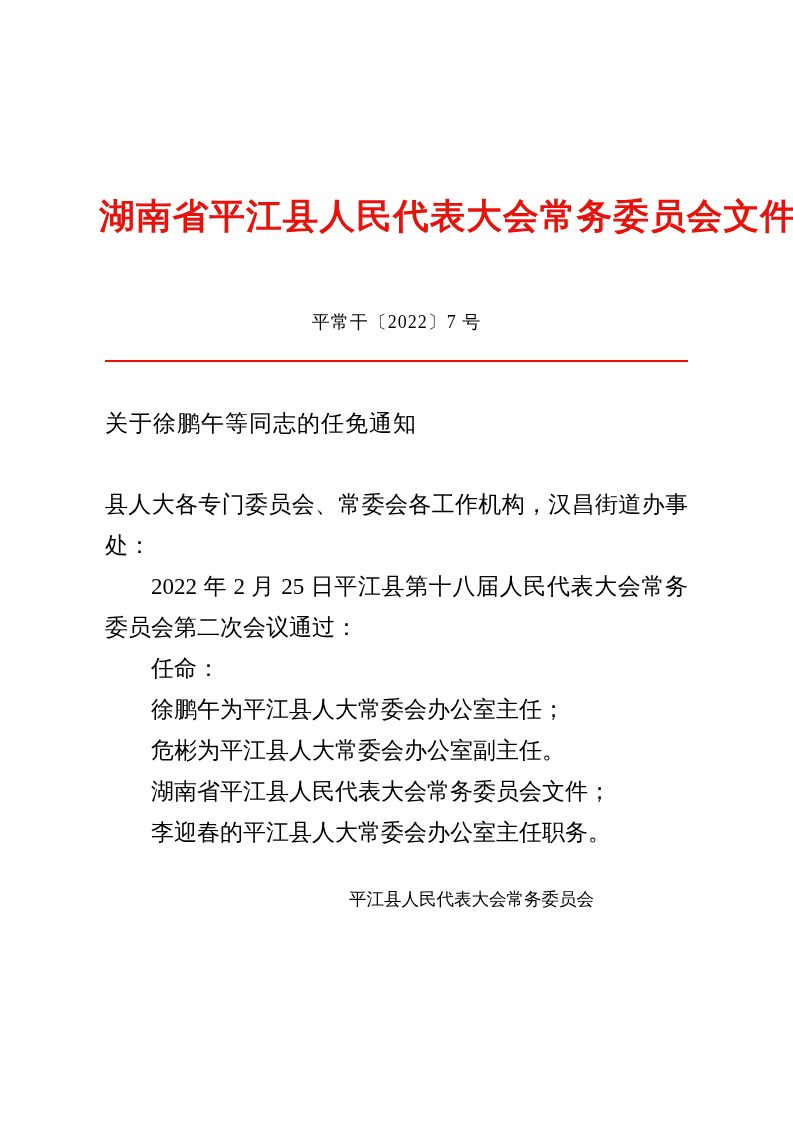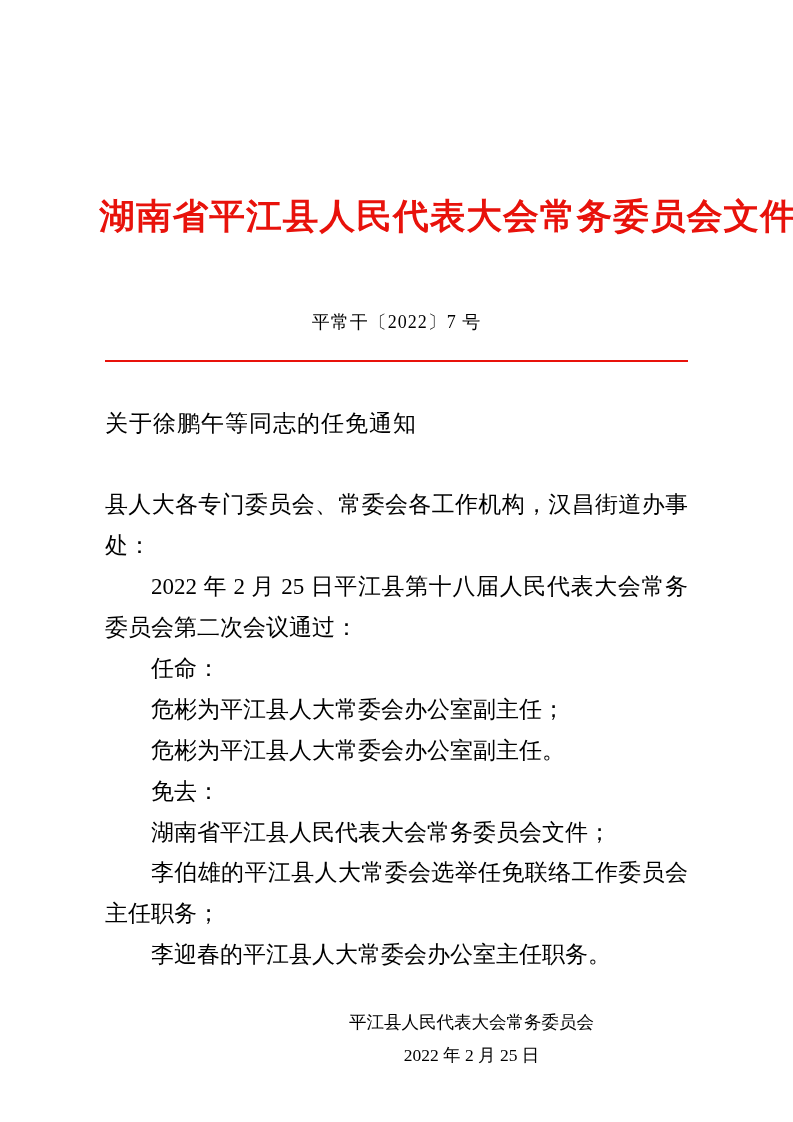--- a/index.html
+++ b/index.html
@@ -70,46 +70,43 @@
     text-indent: 2em;
   }
   .signature {
     margin-top: 30px;
     font-size: 17.5px;
     line-height: 1.85;
     text-align: center;
     padding-left: 150px;
   }
   .sig-line {
-    margin: 0;
+    margin: 13px;
   }
 </style>
 </head>
 <body>
 
 <div class="page">
 
   <div class="doc-title">湖南省平江县人民代表大会常务委员会文件</div>
 
   <div class="doc-number">平常干〔2022〕7 号</div>
 
   <div class="red-rule"></div>
 
   <div class="subject">关于徐鹏午等同志的任免通知</div>
 
   <div class="body-block">
     <p class="p">县人大各专门委员会、常委会各工作机构，汉昌街道办事处：</p>
     <p class="p indent2">2022 年 2 月 25 日平江县第十八届人民代表大会常务委员会第二次会议通过：</p>
     <p class="p bold-label">任命：</p>
-    <p class="p indent2">危彬为平江县人大常委会办公室副主任；</p>
+    <p class="p indent2">徐鹏午为平江县人大常委会办公室主任；</p>
     <p class="p indent2">危彬为平江县人大常委会办公室副主任。</p>
-    <p class="p bold-label">免去：</p>
     <p class="p indent2">湖南省平江县人民代表大会常务委员会文件；</p>
-    <p class="p indent2">李伯雄的平江县人大常委会选举任免联络工作委员会主任职务；</p>
     <p class="p indent2">李迎春的平江县人大常委会办公室主任职务。</p>
   </div>
 
   <div class="signature">
     <p class="sig-line">平江县人民代表大会常务委员会</p>
-    <p class="sig-line">2022 年 2 月 25 日</p>
   </div>
 
 </div>
 
 </body></html>

